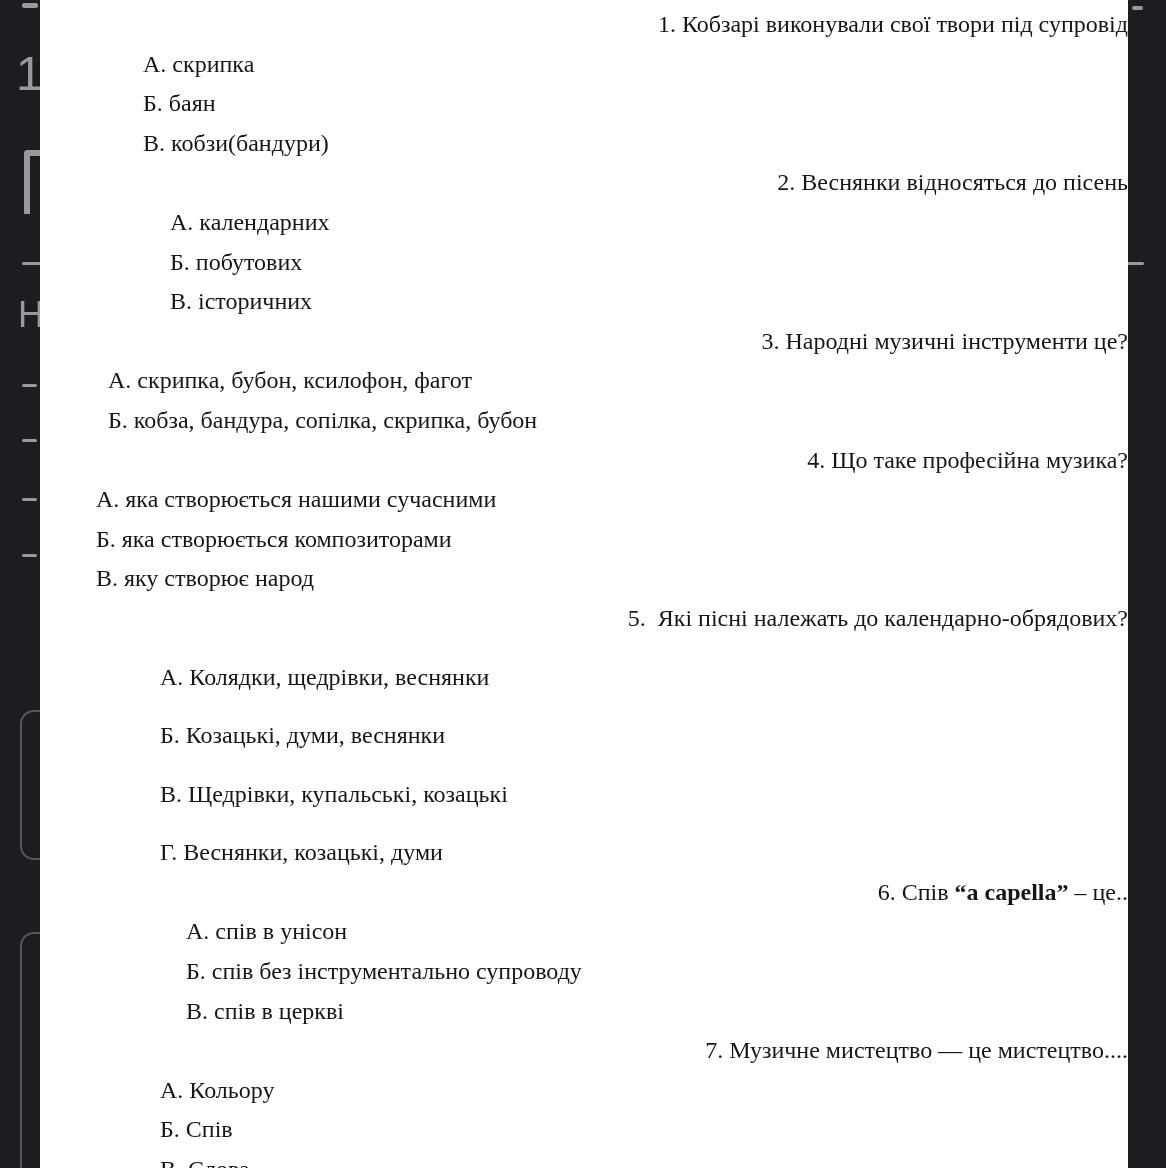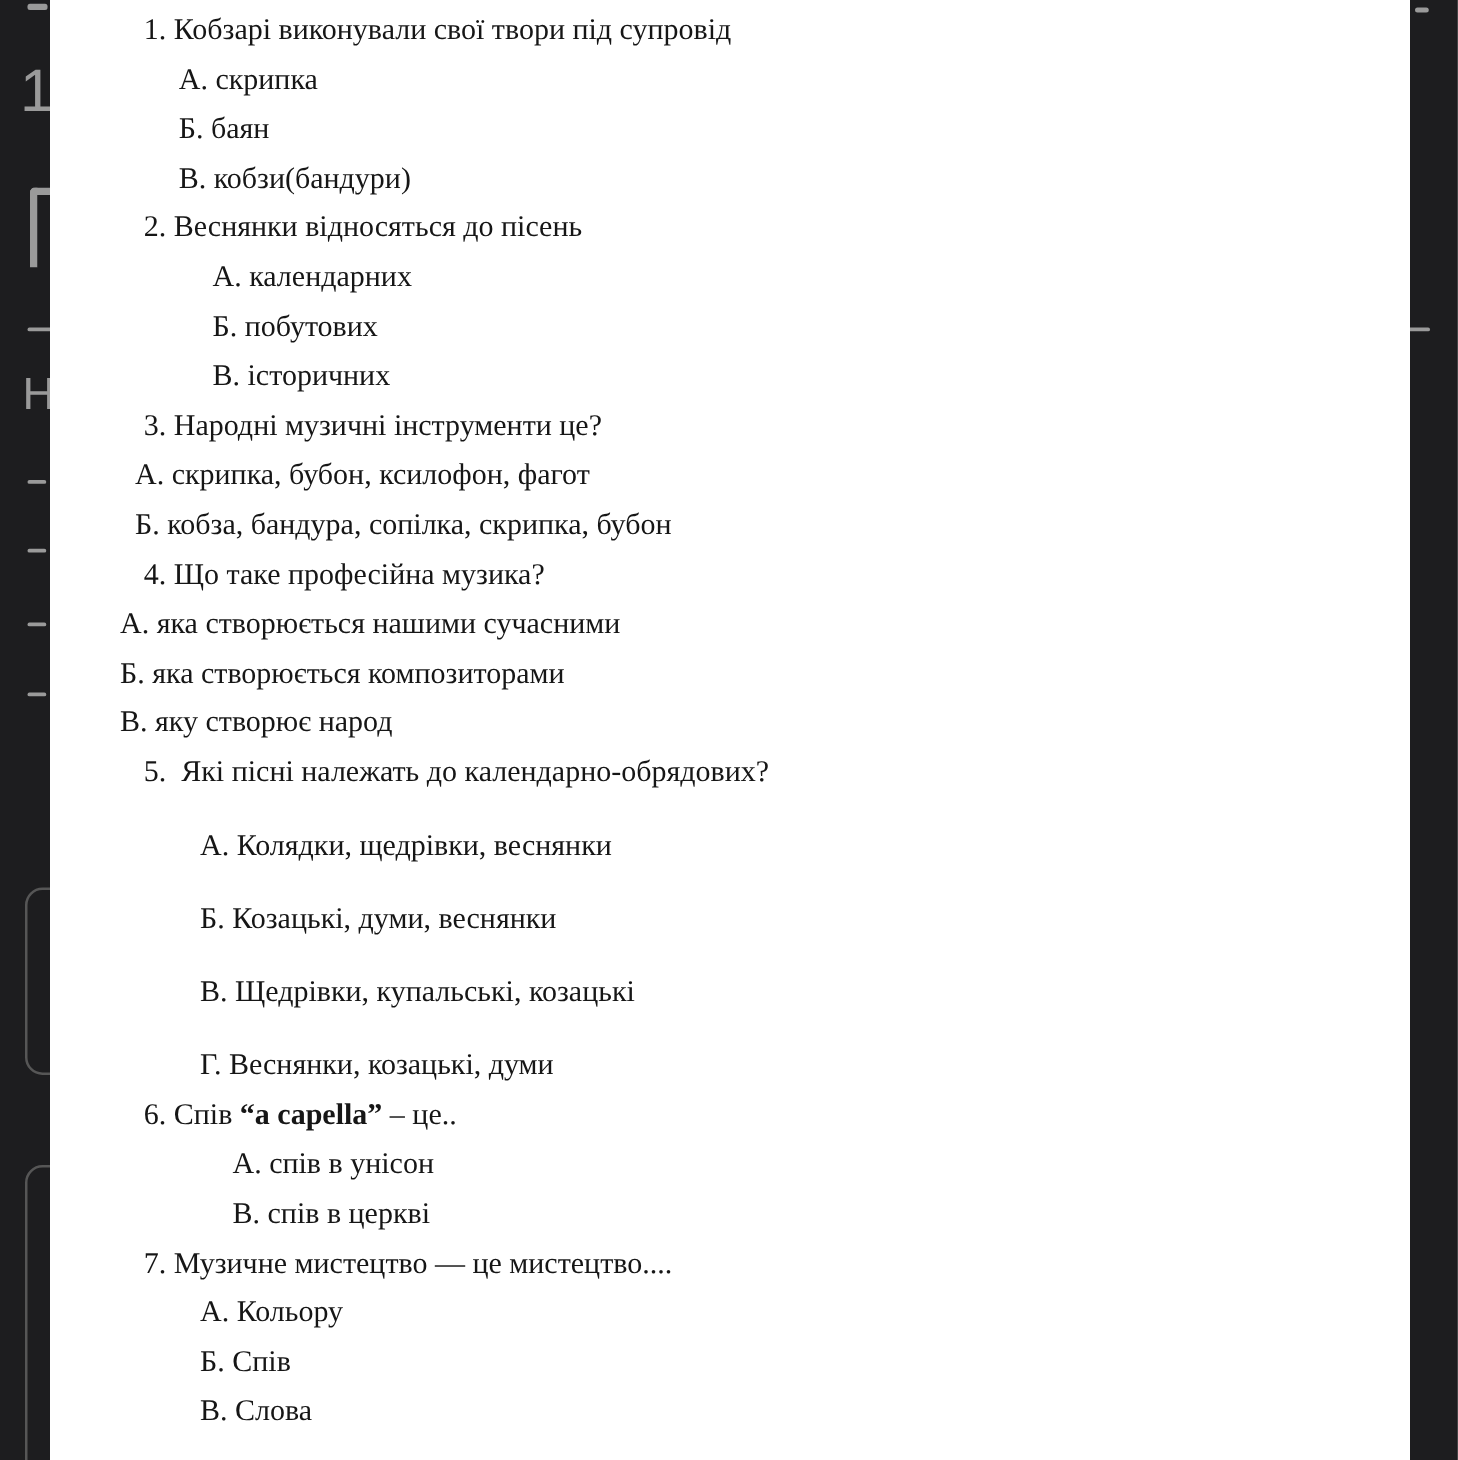--- a/index.html
+++ b/index.html
@@ -69,21 +69,21 @@
   .doc {
     padding-top: 5px;
     color: #161616;
     font-family: "Liberation Serif", serif;
     font-size: 24px;
   }
   .line {
     line-height: 39.6px;
     white-space: pre;
   }
-  .question-line { padding-left: 75px; }
+  .question-line { padding-left: 75px; text-align: right; }
   .option-line   { padding-left: 122px; }
   .opts-q0 { padding-left: 103px; }
   .opts-q1 { padding-left: 130px; }
   .opts-q2 { padding-left: 68px; }
   .opts-q3 { padding-left: 56px; }
   .opts-q4 { padding-left: 120px; margin-top: 19px; }
   .opts-q5 { padding-left: 122px; margin-left: 24px; }
   .opts-q6 { padding-left: 120px; }
   .bold { font-weight: bold; }
 </style>
@@ -122,20 +122,21 @@
         <div class="line option-line opts-q3">А. яка створюється нашими сучасними</div>
         <div class="line option-line opts-q3">Б. яка створюється композиторами</div>
         <div class="line option-line opts-q3">В. яку створює народ</div>
         <div class="line question-line"><span>5. </span><span> Які пісні належать до календарно-обрядових?</span></div>
         <div class="line option-line opts-q4">А. Колядки, щедрівки, веснянки</div>
         <div class="line option-line opts-q4">Б. Козацькі, думи, веснянки</div>
         <div class="line option-line opts-q4">В. Щедрівки, купальські, козацькі</div>
         <div class="line option-line opts-q4">Г. Веснянки, козацькі, думи</div>
         <div class="line question-line"><span>6. </span><span>Спів </span><span class="bold">“a capella”</span><span> – це..</span></div>
         <div class="line option-line opts-q5">А. спів в унісон</div>
+        <div class="line option-line opts-q5">Б. спів без інструментально супроводу</div>
         <div class="line option-line opts-q5">В. спів в церкві</div>
         <div class="line question-line"><span>7. </span><span>Музичне мистецтво — це мистецтво....</span></div>
         <div class="line option-line opts-q6">А. Кольору</div>
         <div class="line option-line opts-q6">Б. Спів</div>
         <div class="line option-line opts-q6">В. Слова</div>
       </div>
   </div>
 
 </div>
 

